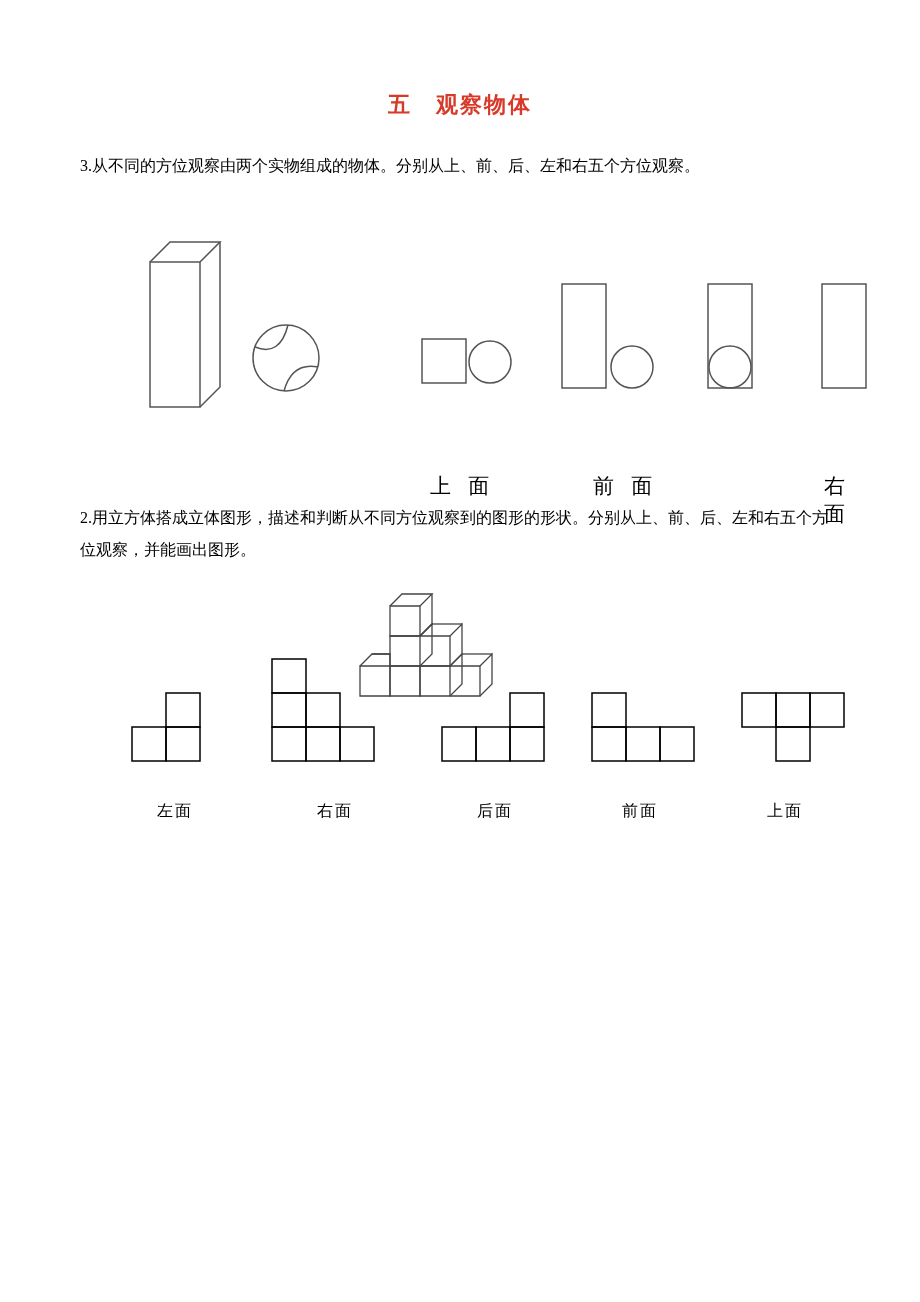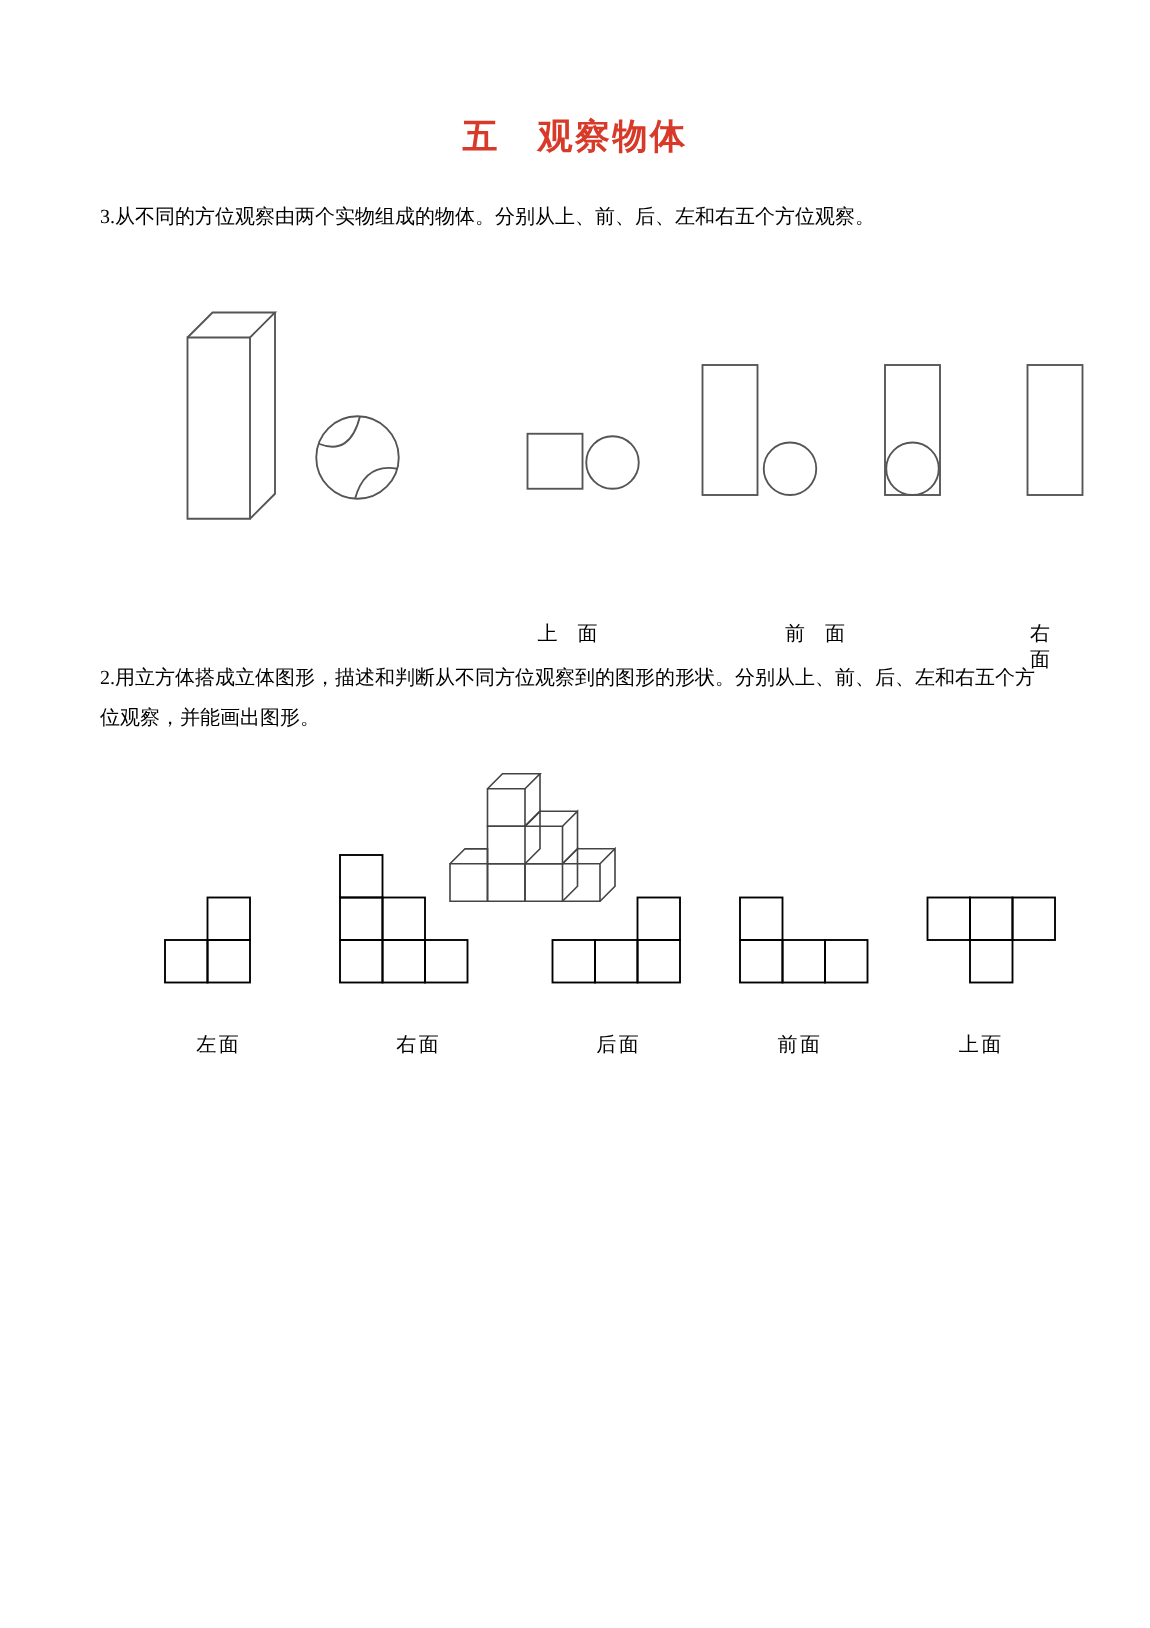--- a/index.html
+++ b/index.html
@@ -10,21 +10,21 @@
     font-size: 16px;
     color: #000;
     background: #fff;
   }
   .page {
     padding: 90px 80px 0 80px;
   }
   .title {
     text-align: center;
     color: #d83a2a;
-    font-size: 28px;
+    font-size: 22px;
     font-weight: bold;
     font-family: "SimHei", "黑体", sans-serif;
     letter-spacing: 2px;
     margin-bottom: 30px;
   }
   .para {
     line-height: 2;
     margin: 0;
   }
   .fig-row1 {
@@ -38,21 +38,21 @@
     height: 220px;
     position: relative;
   }
   .fig-row2 svg { position: absolute; }
   .label-row2 {
     display: flex;
     font-size: 16px;
   }
   .label-row2 span { display: inline-block; text-align: center; letter-spacing: 2px;}
   .toprow-labels{
-    position:relative; height:30px; font-size:16px;margin-top:17px;
+    position:relative; height:30px; font-size:21px;
   }
   .toprow-labels span{ position:absolute; letter-spacing:6px;}
 </style>
 </head>
 <body>
 
 <div class="page">
   <div class="title">五　观察物体</div>
   <p class="para">3.从不同的方位观察由两个实物组成的物体。分别从上、前、后、左和右五个方位观察。</p>
 
@@ -97,21 +97,21 @@
 
     <svg style="left:740px; top:60px;" width="50" height="110" viewBox="0 0 50 110">
       <g fill="none" stroke="#555" stroke-width="1.5">
         <rect x="2" y="2" width="44" height="104"></rect>
       </g>
     </svg>
   </div>
 
   <div class="toprow-labels">
     <span style="left:350px;">上 面</span>
-    <span style="left:548px;">前 面</span>
+    <span style="left:513px;">前 面</span>
     <span style="left:744px;">右 面</span>
   </div>
 
   <p class="para">2.用立方体搭成立体图形，描述和判断从不同方位观察到的图形的形状。分别从上、前、后、左和右五个方位观察，并能画出图形。</p>
 
   <div class="fig-row2">
 
     <svg style="left:250px; top:0px;" width="180" height="140" viewBox="0 0 180 140">
       <g fill="none" stroke="#444" stroke-width="1.3">
 

